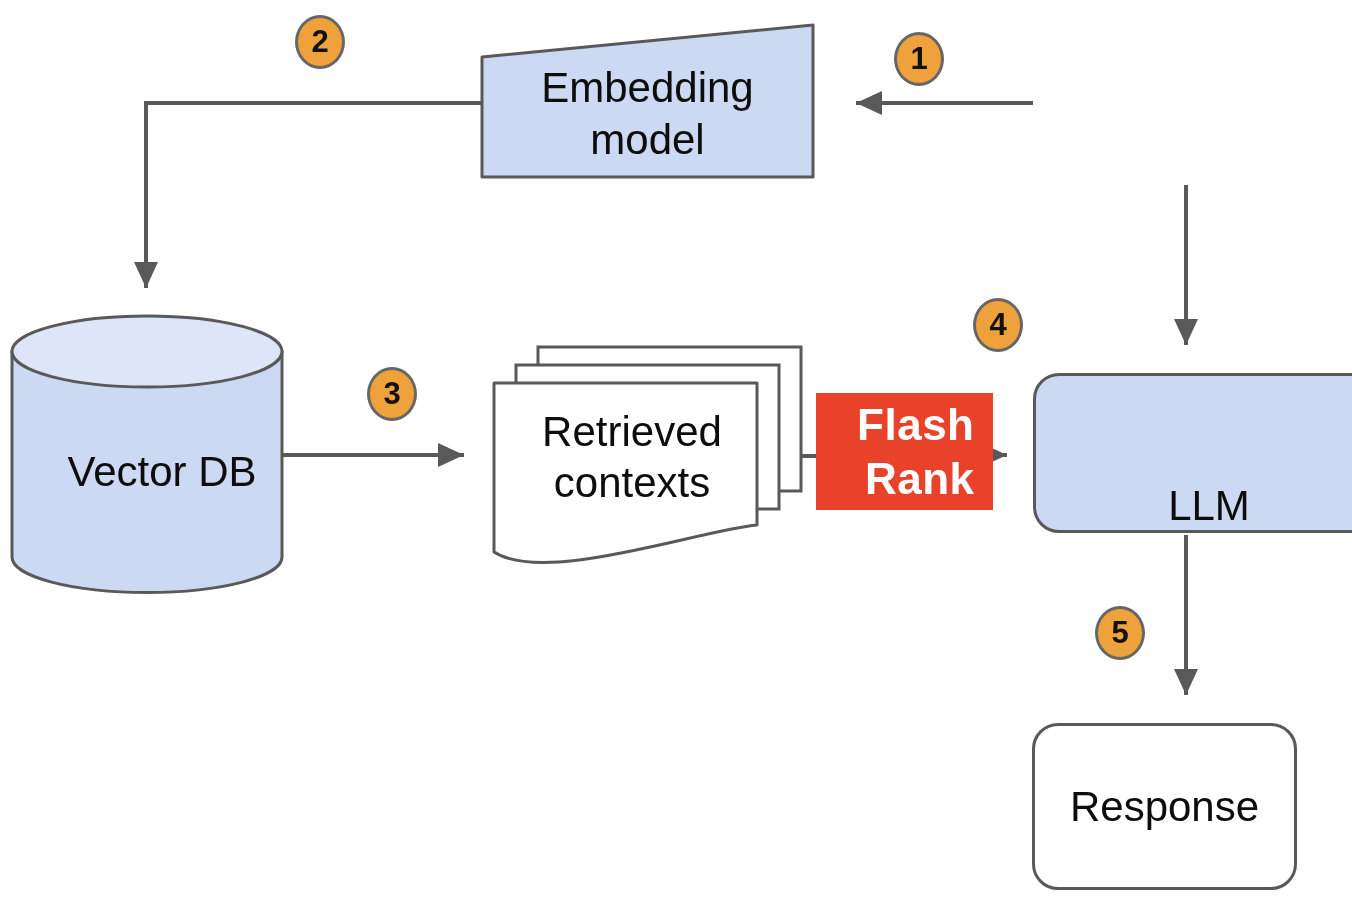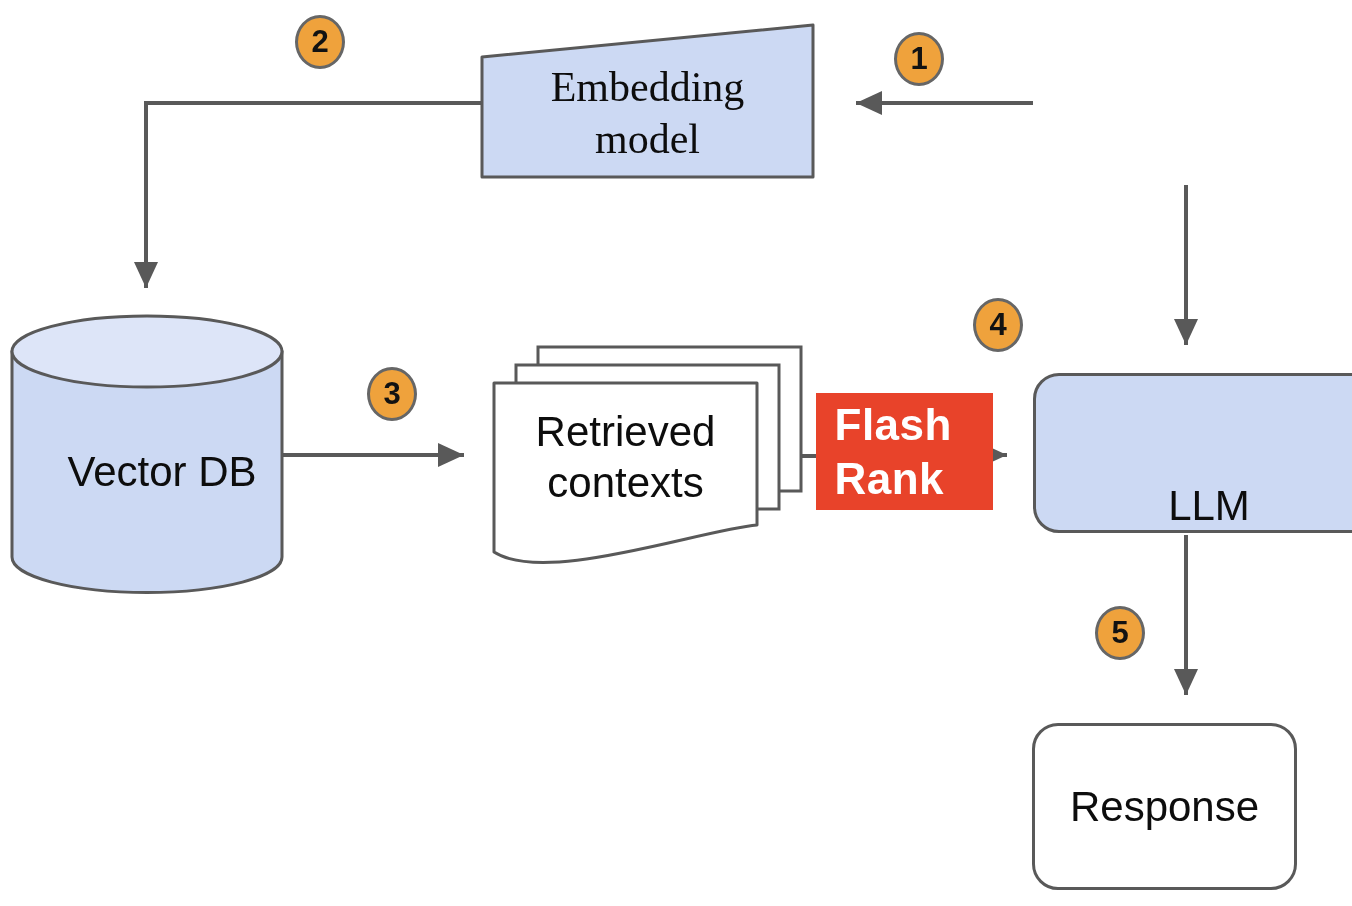--- a/index.html
+++ b/index.html
@@ -45,21 +45,21 @@
     border-radius:26px;
   }
   .node-box.blue{background:var(--node-fill-blue,#ccd9f3);}
 
   .flashrank{
     position:absolute;
     left:816px;top:393px;width:177px;height:117px;
     background:var(--flashrank-bg,#e8432a);
     color:var(--flashrank-text,#fff);
     display:flex;align-items:center;justify-content:center;
-    text-align:left;
+    text-align:right;
     font-size:44px;font-weight:bold;line-height:1.22;
     letter-spacing:0.5px;
   }
   .flashrank .inner{display:block;width:140px;}
 
   .badge{
     position:absolute;
     width:50px;height:54px;
     border-radius:50%;
     background:var(--badge-fill,#efa23c);
@@ -115,28 +115,28 @@
 
   <div class="node-box" style="left:1032px;top:723px;width:265px;height:167px;">
     <span class="inner">Response</span>
   </div>
 
   <div class="flashrank">
     <span class="inner">Flash Rank</span>
   </div>
 
   <div class="lbl" style="left:482px;top:50px;width:331px;height:127px;">
-    <span class="inner" style="width:270px;font-family:Liberation Serif, serif;">Embedding model</span>
+    <span class="inner" style="width:270px;">Embedding model</span>
   </div>
 
   <div class="lbl" style="left:12px;top:352px;width:300px;height:240px;">
     <span class="inner">Vector DB</span>
   </div>
 
-  <div class="lbl" style="left:494px;top:383px;width:263px;height:148px;">
+  <div class="lbl" style="left:494px;top:383px;width:263px;height:148px;justify-content:flex-end;">
     <span class="inner" style="width:250px;">Retrieved contexts</span>
   </div>
 
   <div class="badge" style="left:894px;top:32px;">
     <span>1</span>
   </div>
   <div class="badge" style="left:295px;top:15px;">
     <span>2</span>
   </div>
   <div class="badge" style="left:367px;top:367px;">

